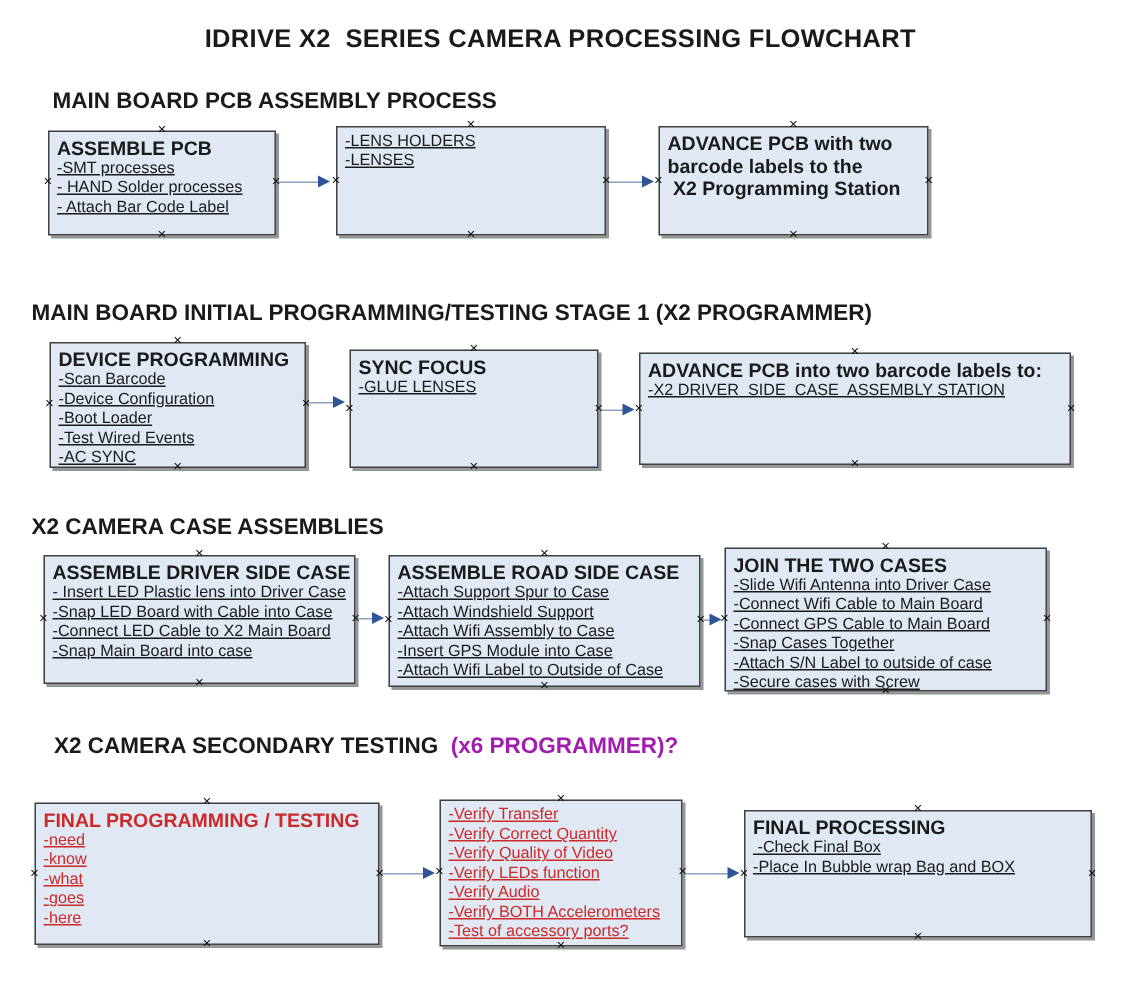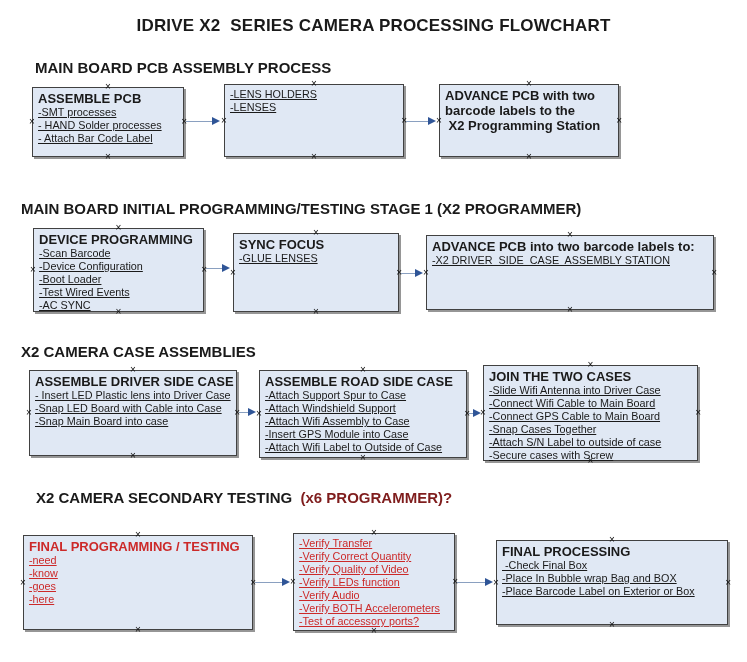--- a/index.html
+++ b/index.html
@@ -7,21 +7,21 @@
     position:relative;width:747px;height:662px;background:#ffffff;
     font-family:"Liberation Sans", sans-serif;color:#1a1a1a;overflow:hidden;
   }
   .page-title{
     position:absolute;top:16px;left:0;width:100%;text-align:center;
     font-size:17px;font-weight:bold;letter-spacing:0.2px;white-space:pre;
   }
   .sec-heading{
     position:absolute;font-size:15px;font-weight:bold;white-space:pre;
   }
-  .sec-heading .red-part{color:#7f1d1d;}
+  .sec-heading .red-part{color:#a21caf;}
   .fbox{
     position:absolute;box-sizing:border-box;background:#e0e8f4;
     border:1.6px solid #414141;box-shadow:2px 2px 0 #969696;
     padding:3px 5px 2px 5px;overflow:visible;
   }
   .fbox .btitle{font-size:13px;font-weight:bold;line-height:15px;white-space:nowrap;}
   .fbox .btitle.pre{white-space:pre;}
   .fbox .bitems div{font-size:10.8px;line-height:13px;white-space:pre;text-decoration:underline;}
   .fbox.red .btitle,.fbox.red .bitems div{color:#cc2929;}
   .handle{
@@ -118,20 +118,21 @@
       <span class="handle h-b">×</span>
       <span class="handle h-l">×</span>
       <span class="handle h-r">×</span>
     </div>
 
   <div class="fbox" style="left:29px;top:370px;width:208px;height:86px;">
     <div class="btitle">ASSEMBLE DRIVER SIDE CASE</div>
     <div class="bitems">
         <div>- Insert LED Plastic lens into Driver Case</div>
         <div>-Snap LED Board with Cable into Case</div>
+        <div>-Connect LED Cable to X2 Main Board</div>
         <div>-Snap Main Board into case</div>
       </div>
   <span class="handle h-t">×</span>
       <span class="handle h-b">×</span>
       <span class="handle h-l">×</span>
       <span class="handle h-r">×</span>
     </div>
   <div class="fbox" style="left:259px;top:370px;width:208px;height:88px;">
     <div class="btitle">ASSEMBLE ROAD SIDE CASE</div>
     <div class="bitems">
@@ -160,20 +161,21 @@
       <span class="handle h-b">×</span>
       <span class="handle h-l">×</span>
       <span class="handle h-r">×</span>
     </div>
 
   <div class="fbox red" style="left:23px;top:535px;width:230px;height:95px;">
     <div class="btitle">FINAL PROGRAMMING / TESTING</div>
     <div class="bitems">
         <div>-need</div>
         <div>-know</div>
+        <div>-what</div>
         <div>-goes</div>
         <div>-here</div>
       </div>
   <span class="handle h-t">×</span>
       <span class="handle h-b">×</span>
       <span class="handle h-l">×</span>
       <span class="handle h-r">×</span>
     </div>
   <div class="fbox red" style="left:293px;top:533px;width:162px;height:98px;">
     <div class="bitems">
@@ -188,21 +190,20 @@
   <span class="handle h-t">×</span>
       <span class="handle h-b">×</span>
       <span class="handle h-l">×</span>
       <span class="handle h-r">×</span>
     </div>
   <div class="fbox" style="left:496px;top:540px;width:232px;height:85px;">
     <div class="btitle">FINAL PROCESSING</div>
     <div class="bitems">
         <div> -Check Final Box</div>
         <div>-Place In Bubble wrap Bag and BOX</div>
-        <div>-Place Barcode Label on Exterior or Box</div>
       </div>
   <span class="handle h-t">×</span>
       <span class="handle h-b">×</span>
       <span class="handle h-l">×</span>
       <span class="handle h-r">×</span>
     </div>
 
   <div class="arrow" style="left:186px;top:121px;width:32px;"></div>
   <div class="arrow" style="left:406px;top:121px;width:28px;"></div>
   <div class="arrow" style="left:206px;top:268px;width:22px;"></div>

